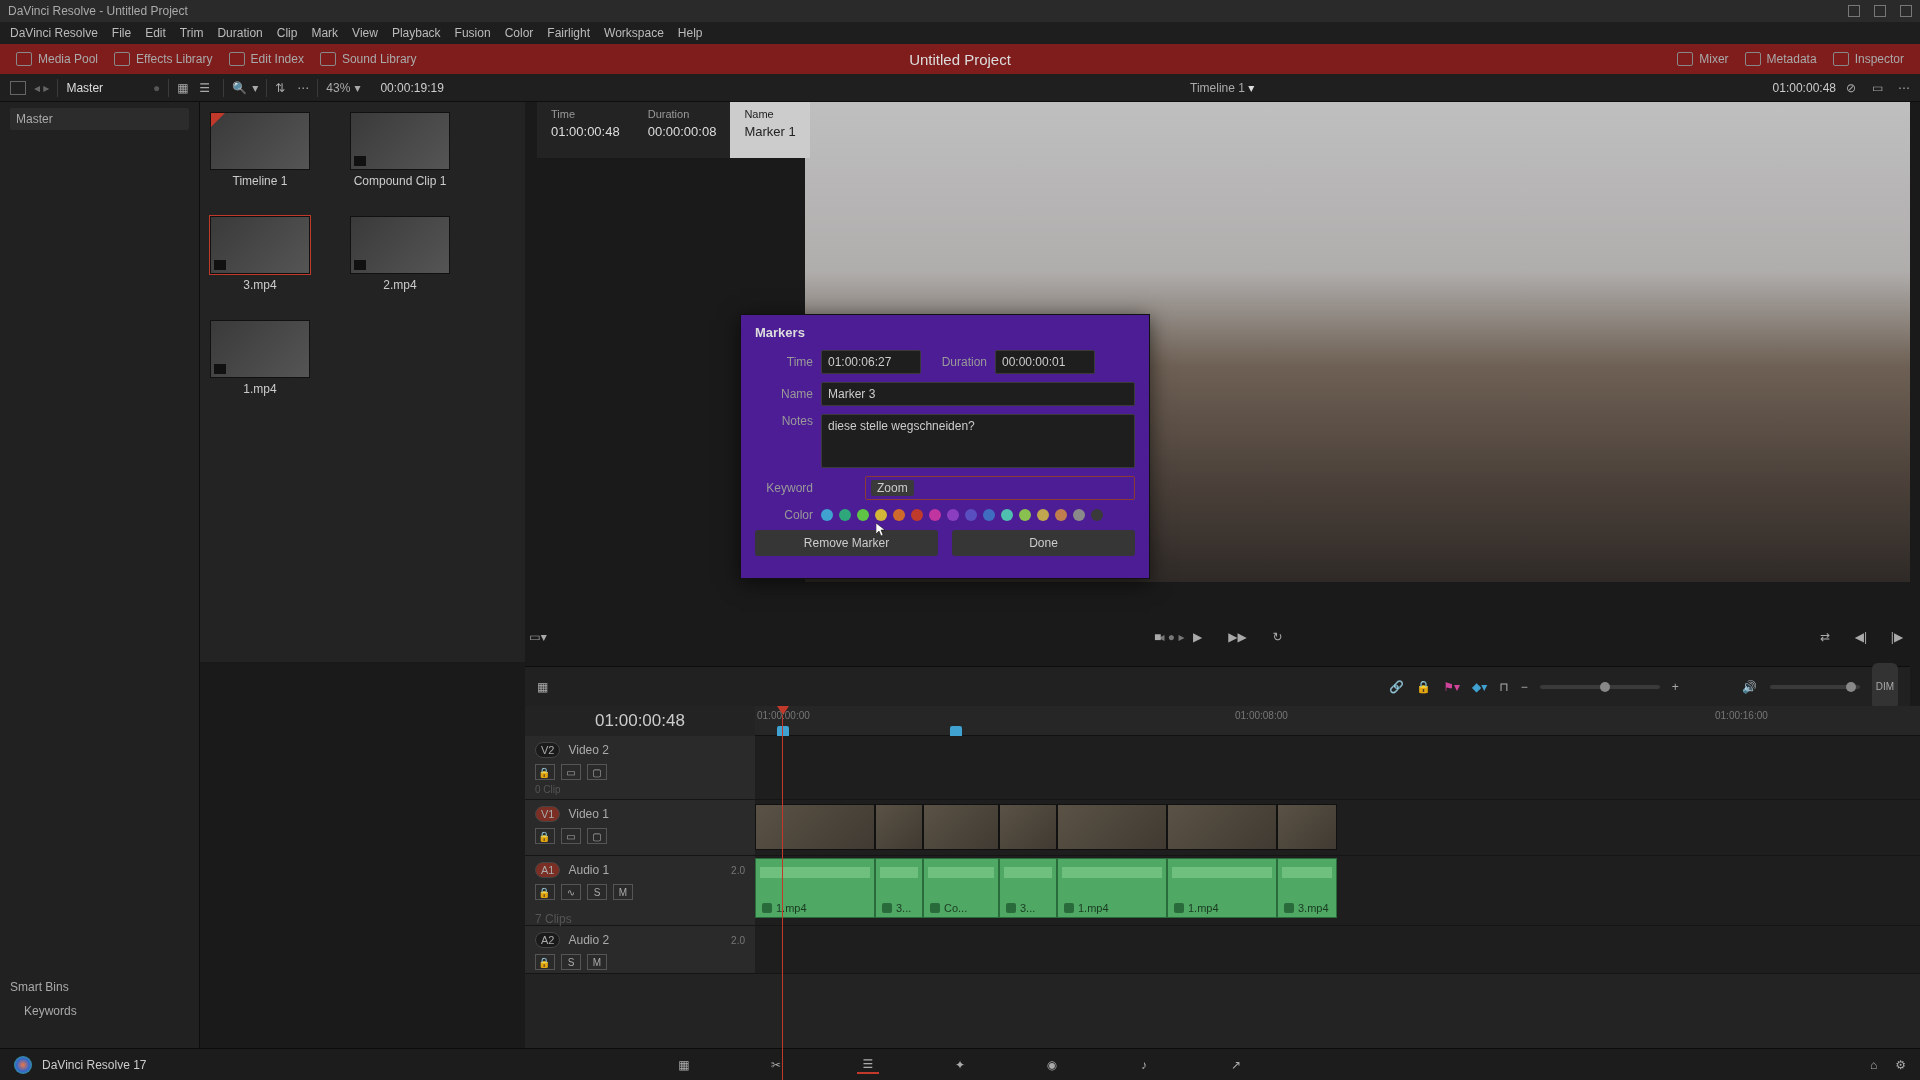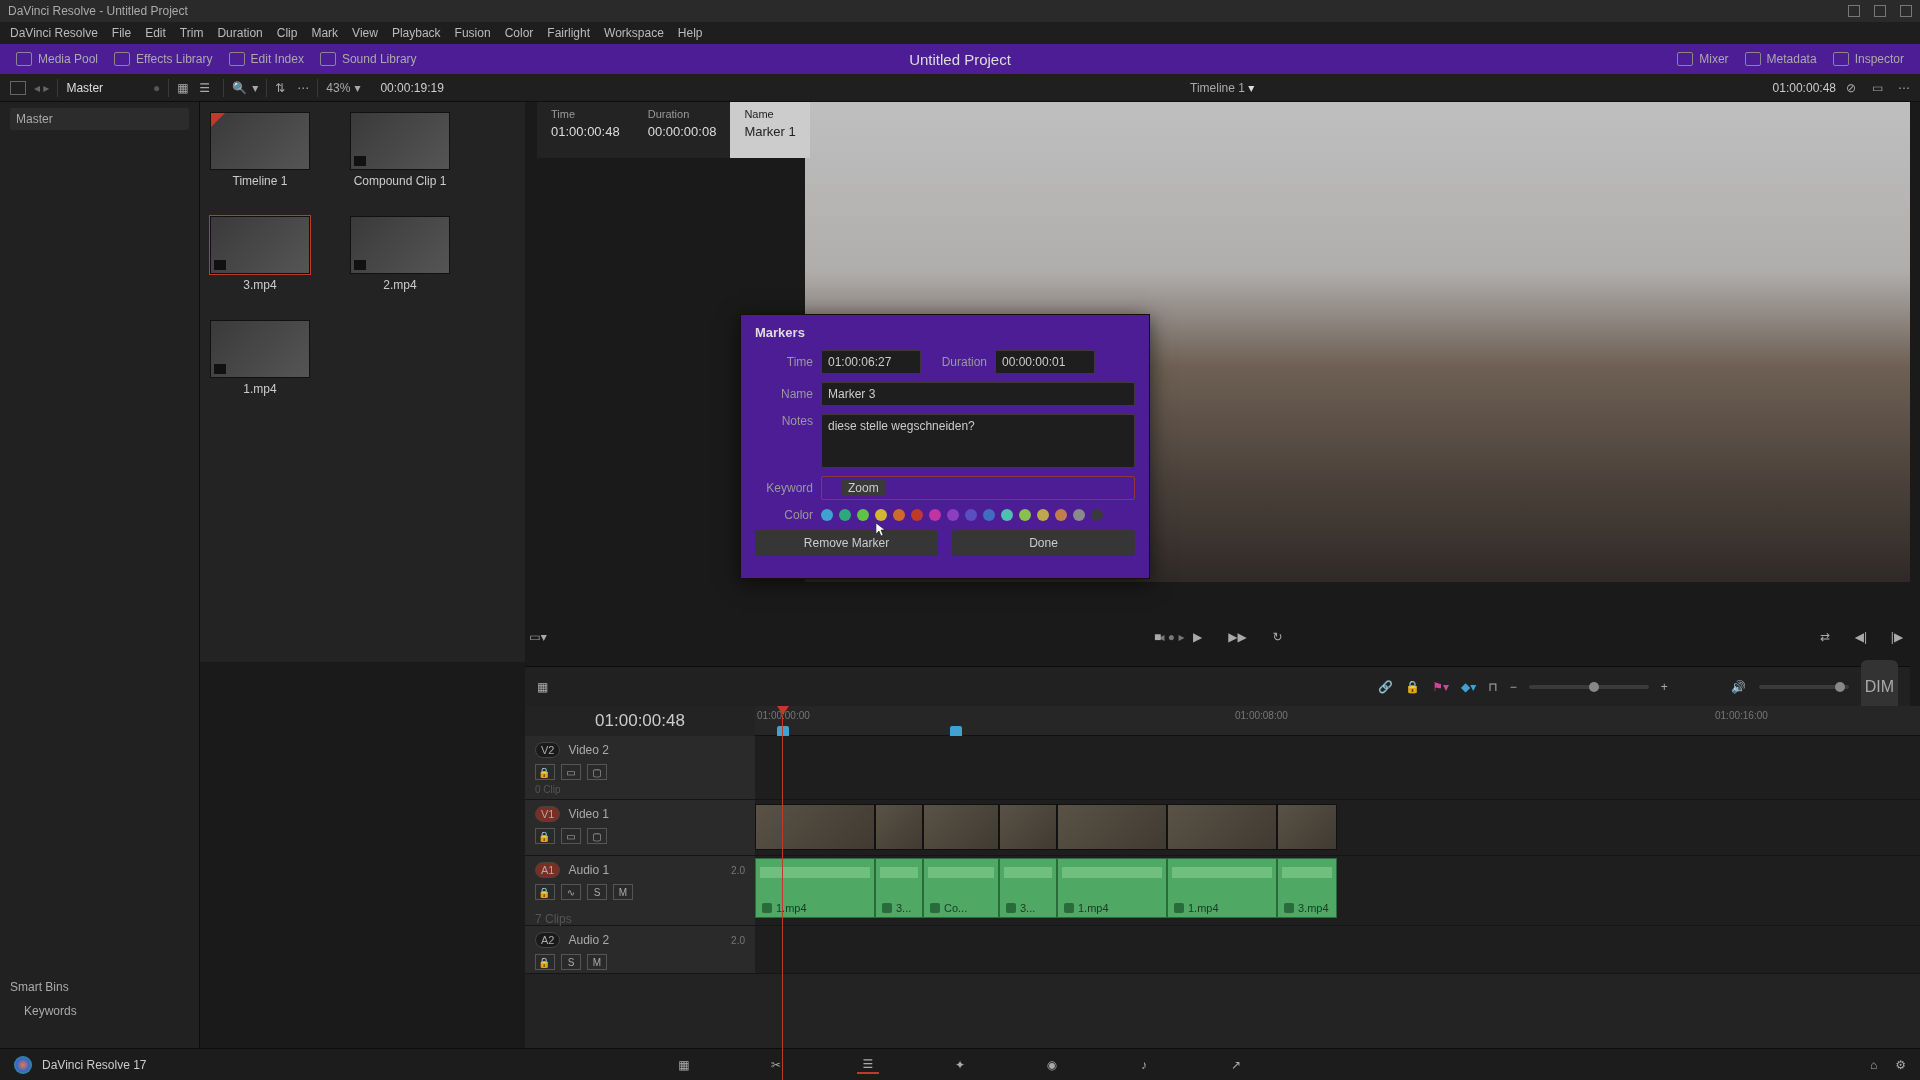--- a/index.html
+++ b/index.html
@@ -2,21 +2,21 @@
 <html><head>
 <meta charset="utf-8">
 <style>
 * { margin:0; padding:0; box-sizing:border-box; font-family:"Segoe UI",Arial,sans-serif; font-size:12px; color:#aaa; user-select:none; }
 body { background:#1a1a1a; width:1920px; height:1080px; overflow:hidden; position:relative; }
 .titlebar{height:22px;background:#2a2a2a;display:flex;align-items:center;padding:0 8px;}
 .titlebar .win{margin-left:auto;display:flex;gap:14px;}
 .titlebar .winbtn{width:12px;height:12px;border:1px solid #777;}
 .menubar{height:22px;background:#1e1e1e;display:flex;align-items:center;gap:14px;padding:0 10px;}
 .menubar span{color:#bbb;}
-.toolbar{height:30px;background:#4c1d95;display:flex;align-items:center;padding:0 8px;position:relative;}
+.toolbar{height:30px;background:#7f1d1d;display:flex;align-items:center;padding:0 8px;position:relative;}
 .tb-item{display:flex;align-items:center;gap:6px;padding:4px 8px;}
 .tb-item .icon{width:16px;height:14px;border:1px solid #888;border-radius:2px;}
 .center-title{position:absolute;left:50%;transform:translateX(-50%);font-size:15px;color:#ddd;}
 .tb-right{margin-left:auto;display:flex;}
 .subbar{height:28px;background:#1f1f1f;display:flex;align-items:center;padding:0 10px;border-bottom:1px solid #0e0e0e;}
 .subbar .drop{width:16px;height:14px;border:1px solid #666;display:inline-block;}
 .sep{width:1px;height:18px;background:#3a3a3a;margin:0 8px;}
 .subbar .ico{width:16px;height:14px;display:inline-block;}
 .subbar .right{margin-left:auto;display:flex;align-items:center;gap:10px;}
 .workspace{position:absolute;top:102px;left:0;right:0;bottom:32px;}
@@ -64,21 +64,21 @@
 .aclip .lbl{position:absolute;bottom:3px;left:6px;font-size:11px;color:#1a3a22;display:flex;align-items:center;gap:4px;}
 .aclip .lbl .lic{width:10px;height:10px;background:#2a6b3b;border-radius:2px;}
 .markers{position:absolute;left:740px;top:314px;width:410px;background:#4c1d95;border:1px solid #111;box-shadow:0 4px 20px rgba(0,0,0,.6);z-index:20;padding:10px 14px 14px;}
 .markers h3{color:#ddd;font-size:13px;margin-bottom:10px;}
 .mrow{display:flex;align-items:center;margin-bottom:8px;gap:8px;}
 .mrow .ml{width:58px;text-align:right;color:#999;}
 .mrow input,.mrow textarea{background:#1e1e1e;border:1px solid #3a3a3a;color:#ccc;padding:4px 6px;border-radius:2px;}
 .mrow .short{width:100px;}
 .mrow .long{flex:1;}
 .mrow textarea{flex:1;height:54px;resize:none;}
-.kw{flex:1;border:1px solid #8a3b34;border-radius:2px;padding:3px 20px;display:flex;align-items:center;}
+.kw{flex:1;border:1px solid #8a3b34;border-radius:2px;padding:3px 5px;display:flex;align-items:center;margin-left:44px;}
 .kw .chip{background:#3a3a3a;padding:1px 6px;border-radius:2px;color:#ccc;}
 .colors{display:flex;gap:6px;flex:1;}
 .csw{width:12px;height:12px;border-radius:50%;cursor:pointer;}
 .mbtn{flex:1;background:#363636;border:none;color:#ccc;padding:6px;border-radius:3px;}
 .bottombar{position:absolute;bottom:0;left:0;right:0;height:32px;background:#1c1c1c;border-top:1px solid #0c0c0c;display:flex;align-items:center;padding:0 14px;}
 .bottombar .logo{width:18px;height:18px;border-radius:50%;background:radial-gradient(circle,#e74 0,#36c 50%,#3c6 100%);}
 .pages{position:absolute;left:50%;transform:translateX(-50%);display:flex;gap:70px;}
 .pages .pi{width:22px;height:18px;display:flex;align-items:center;justify-content:center;}
 .pages .pi.active{border-bottom:2px solid #c0392b;}
 .brt{margin-left:auto;display:flex;gap:18px;}
@@ -264,21 +264,21 @@
     <span>−</span>
     <div class="slider">
         <div class="knob"></div>
       </div>
     <span>+</span>
     <div style="width:40px"></div>
     <span>🔊</span>
     <div class="slider" style="width:90px">
         <div class="knob" style="left:85%"></div>
       </div>
-    <span style="background:#333;padding:18px 4px;border-radius:6px;font-size:16px">DIM</span>
+    <span style="background:#333;padding:18px 4px;border-radius:6px;font-size:10px">DIM</span>
   </div>
 
   <div class="timeline">
     <div class="tl-head">
       <div class="tl-tc">01:00:00:48</div>
       <div class="ruler">
         <div class="play"></div>
         <div class="line"></div>
         <div class="mark" style="left:22px"></div>
         <div class="mark" style="left:195px"></div>

